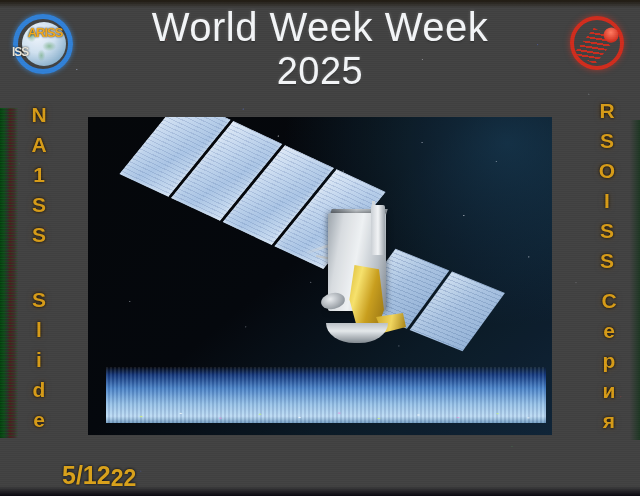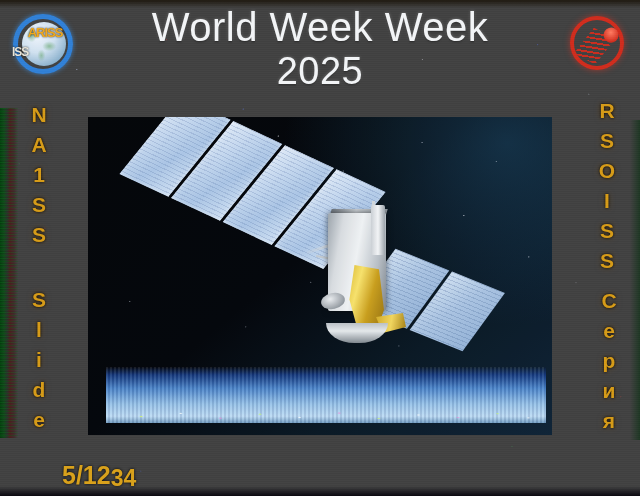--- a/index.html
+++ b/index.html
@@ -552,16 +552,16 @@
     <div class="earth-limb"></div>
     <div class="earth-noise"></div>
     <div class="noise-layer scanlines"></div>
   </div>
 
   <div class="noise-layer scanlines"></div>
   <div class="bottom-band"></div>
 
   <div class="caption-bar">
     <div class="cap-index">5/12</div>
-    <div class="cap-num">34</div>
+    <div class="cap-num">22</div>
   </div>
 
 </div>
 
 </body></html>

